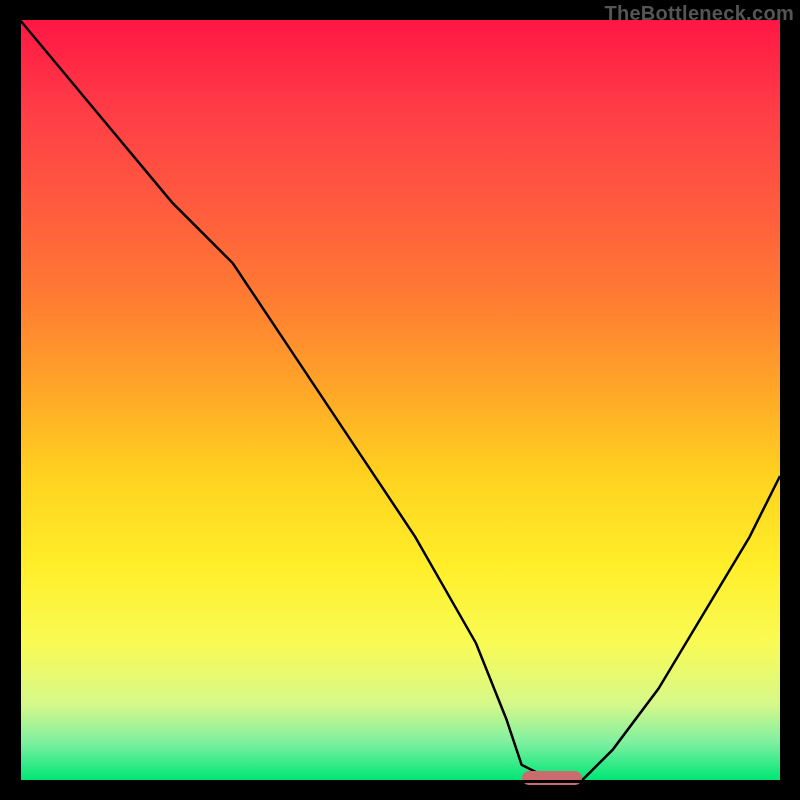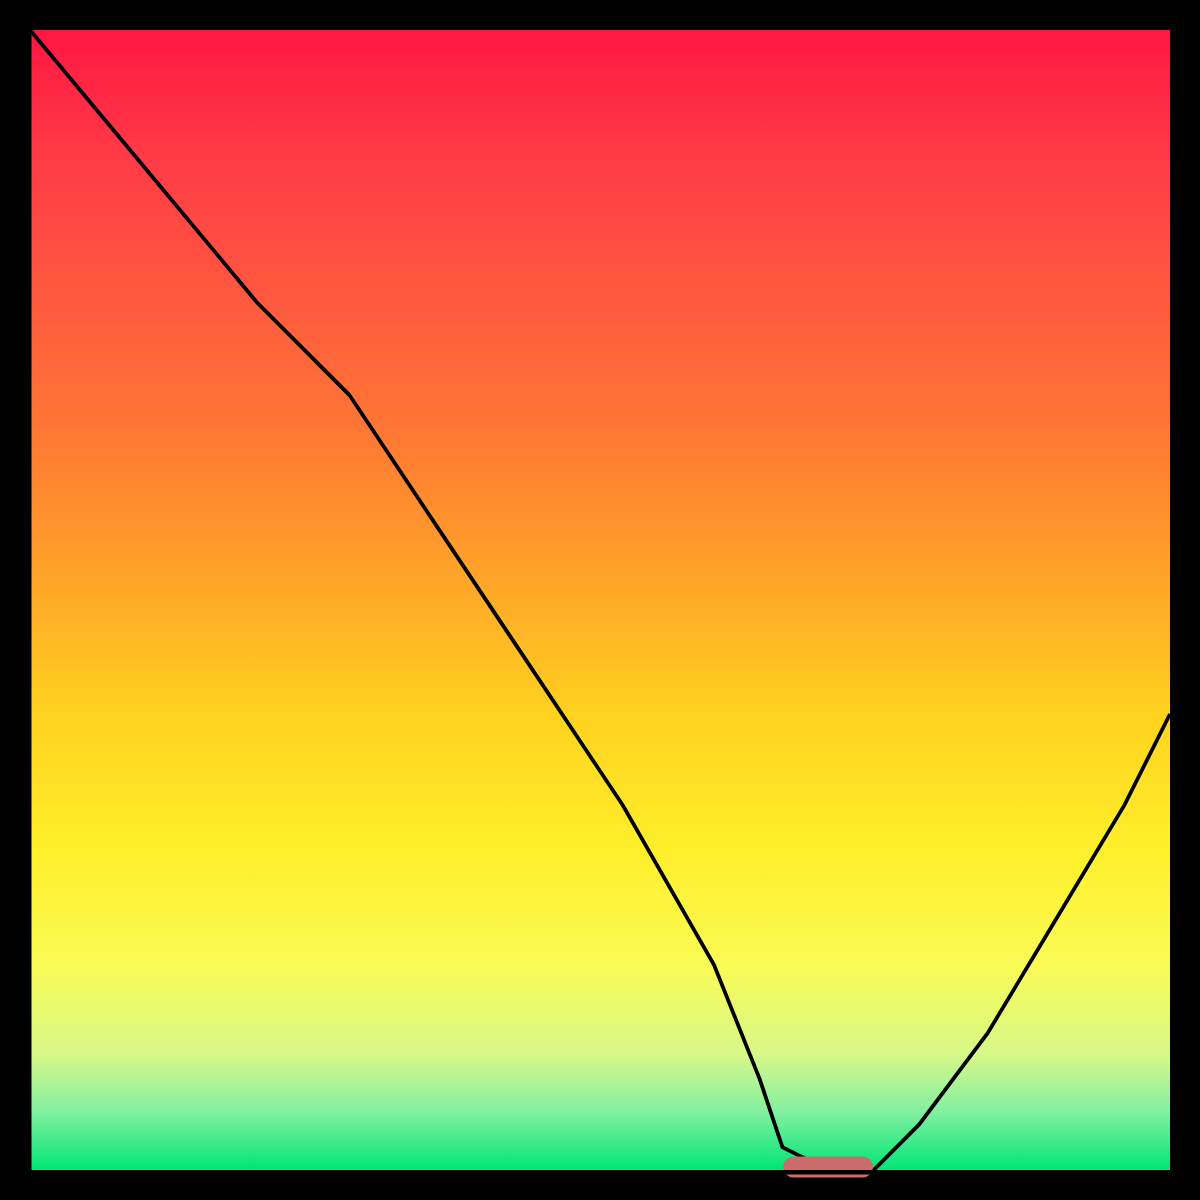--- a/index.html
+++ b/index.html
@@ -88,13 +88,14 @@
 
   <svg class="curve-svg" viewBox="0 0 760 760" preserveAspectRatio="none">
     <path id="curve-path" d="M0.0 0.0 L76.0 91.2 L152.0 182.4 L212.8 243.2 L273.6 334.4 L334.4 425.6 L395.2 516.8 L456.0 623.2 L486.4 699.2 L501.6 744.8 L532.0 760.0 L562.4 760.0 L592.8 729.6 L638.4 668.8 L684.0 592.8 L729.6 516.8 L760.0 456.0" fill="none" stroke="#000" stroke-width="2.5"></path>
   </svg>
 
   <div id="marker" class="marker" style="left: 521.6px; width: 60.8px; top: 771px;"></div>
 
   <div class="axis-left"></div>
   <div class="axis-bottom"></div>
 
+  <div class="watermark">TheBottleneck.com</div>
 </div>
 
 </body></html>

